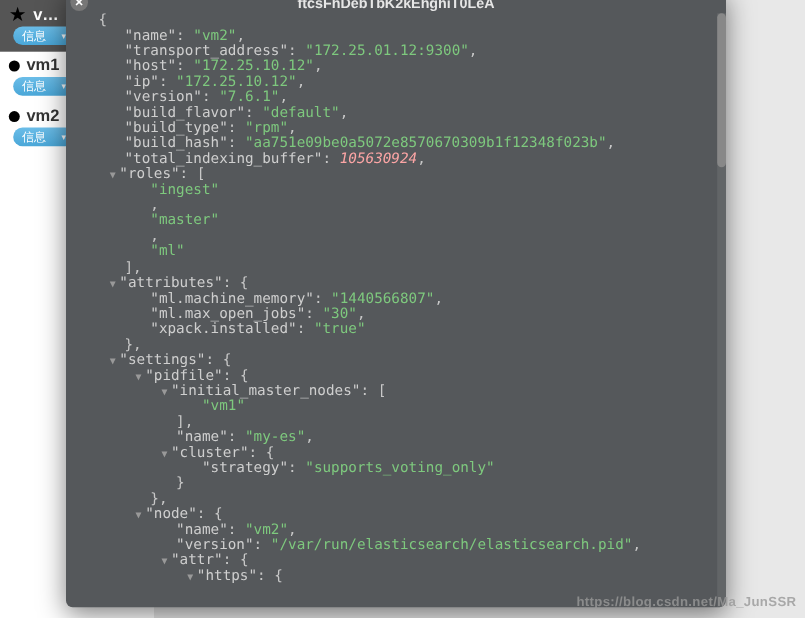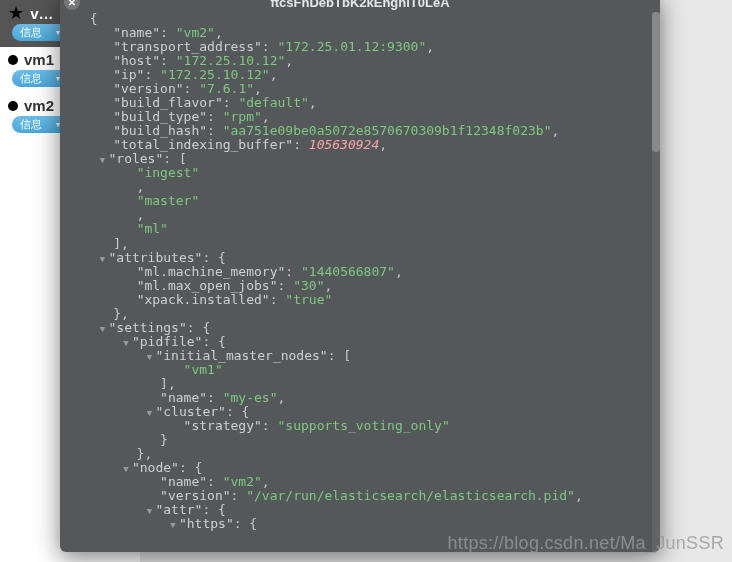--- a/index.html
+++ b/index.html
@@ -162,25 +162,26 @@
     color: #999;
     font-size: 9px;
     text-align: center;
     margin-right: 1px;
   }
   .watermark {
     position: absolute;
     right: 8px;
     bottom: 8px;
     color: #999;
-    font-size: 18px;
+    font-size: 12px;
     opacity: 0.8;
     font-family: Arial, sans-serif;
     letter-spacing: 0.3px;
     pointer-events: none;
+    font-weight: bold;
   }
 </style>
 </head>
 <body>
 
 <div class="backdrop">
   <div class="sidebar">
     <div class="sidebar-item active">
       <div class="side-row1">
         <span class="star-icon">★</span>

